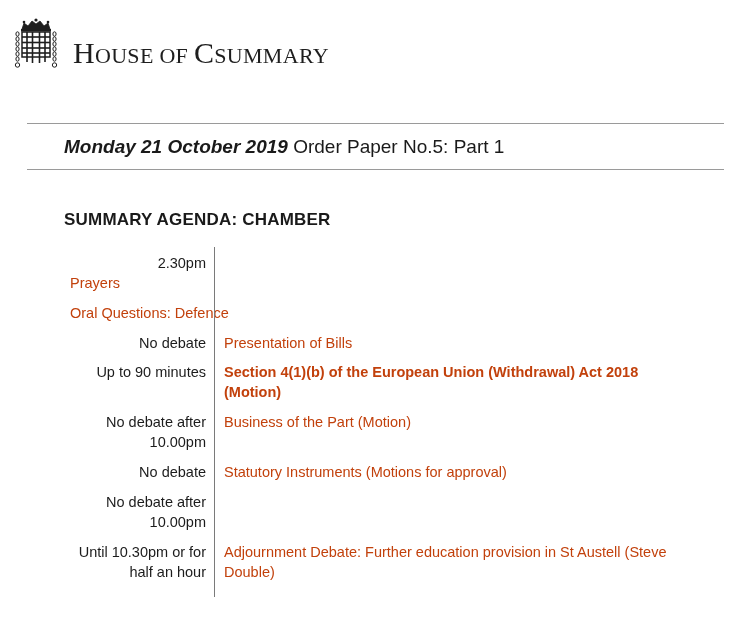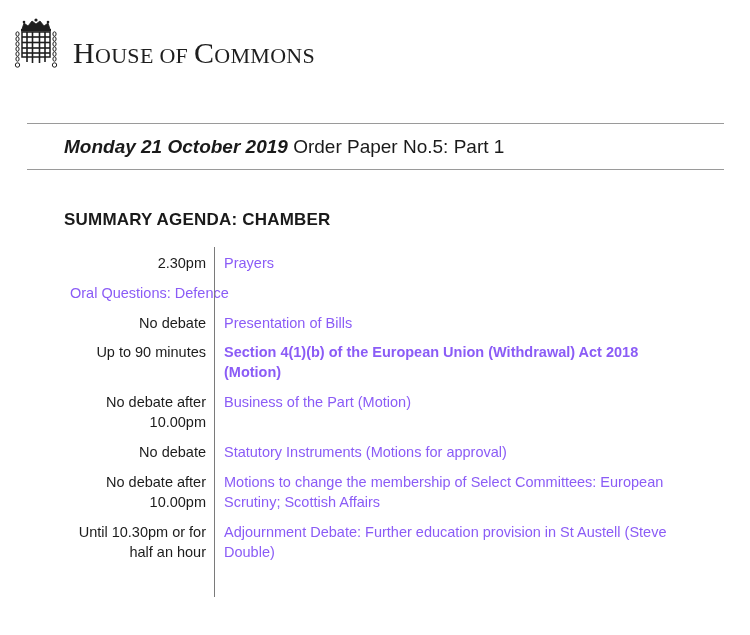--- a/index.html
+++ b/index.html
@@ -22,23 +22,23 @@
       position: absolute; left: 64px; top: 136px; font-size: 19px; line-height: 22px; color: #1a1a1a;
     }
     .paper-title .b { font-weight: bold; font-style: italic; }
     .section-heading {
       position: absolute; left: 64px; top: 210px; font-size: 17px; font-weight: bold; color: #1a1a1a;
       letter-spacing: 0.2px;
     }
     .agenda { position: absolute; left: 60px; top: 247px; width: 650px; }
     .divider { position: absolute; left: 154px; top: 0; width: 0; border-left: 1.5px solid #7a7a7a; height: 350px; }
     .row { display: flex; font-size: 14.5px; line-height: 20px; margin-bottom: 9.8px; }
-    .row:first-child { padding-top: 6px; }
+    .row:first-child { padding-top: 6px; flex-direction: column; }
     .time { width: 146px; text-align: right; padding-right: 8px; flex: none; color: #1c1c1c; }
-    .item { padding-left: 10px; width: 460px; color: #8b5cf6; }
+    .item { padding-left: 10px; width: 460px; color: #c2410c; }
     .item.bold { font-weight: bold; }
   </style>
 </head>
 <body>
 
 <svg class="logo" viewBox="0 0 44 52">
   <g fill="#1e1e1e" stroke="#1e1e1e">
 
     <path d="M8 12 L10 6 L14 9 L18 4 L22 7 L26 4 L30 9 L34 6 L36 12 Z" stroke-width="0.8"></path>
     <circle cx="22" cy="3" r="1.6" stroke="none"></circle>
@@ -69,21 +69,21 @@
       <ellipse cx="40.5" cy="27" rx="1.6" ry="2.2"></ellipse>
         <ellipse cx="40.5" cy="32" rx="1.6" ry="2.2"></ellipse>
       <ellipse cx="40.5" cy="37" rx="1.6" ry="2.2"></ellipse>
         <ellipse cx="40.5" cy="42" rx="1.6" ry="2.2"></ellipse>
       <circle cx="40.5" cy="48" r="2.2"></circle>
     </g>
   </g>
 </svg>
 
 <div class="brand">
-  <span class="cap">H</span><span class="sc">OUSE</span><span class="sc"> OF </span><span class="cap">C</span><span class="sc">OMMONS</span>
+  <span class="cap">H</span><span class="sc">OUSE</span><span class="sc"> OF </span><span class="cap">C</span><span class="sc">SUMMARY</span>
 </div>
 
 <div class="rule top"></div>
 <div class="paper-title">
   <span class="b">Monday 21 October 2019</span><span> Order Paper No.5: Part 1</span>
 </div>
 <div class="rule bottom"></div>
 
 <div class="section-heading">SUMMARY AGENDA: CHAMBER</div>
 
@@ -108,20 +108,19 @@
       <div class="row">
         <div class="time">No debate after 10.00pm</div>
         <div class="item">Business of the Part (Motion)</div>
       </div>
       <div class="row">
         <div class="time">No debate</div>
         <div class="item">Statutory Instruments (Motions for approval)</div>
       </div>
       <div class="row">
         <div class="time">No debate after 10.00pm</div>
-        <div class="item">Motions to change the membership of Select Committees: European Scrutiny; Scottish Affairs</div>
       </div>
       <div class="row">
         <div class="time">Until 10.30pm or for half an hour</div>
         <div class="item">Adjournment Debate: Further education provision in St Austell (Steve Double)</div>
       </div>
     </div>
 </div>
 
 </body></html>

